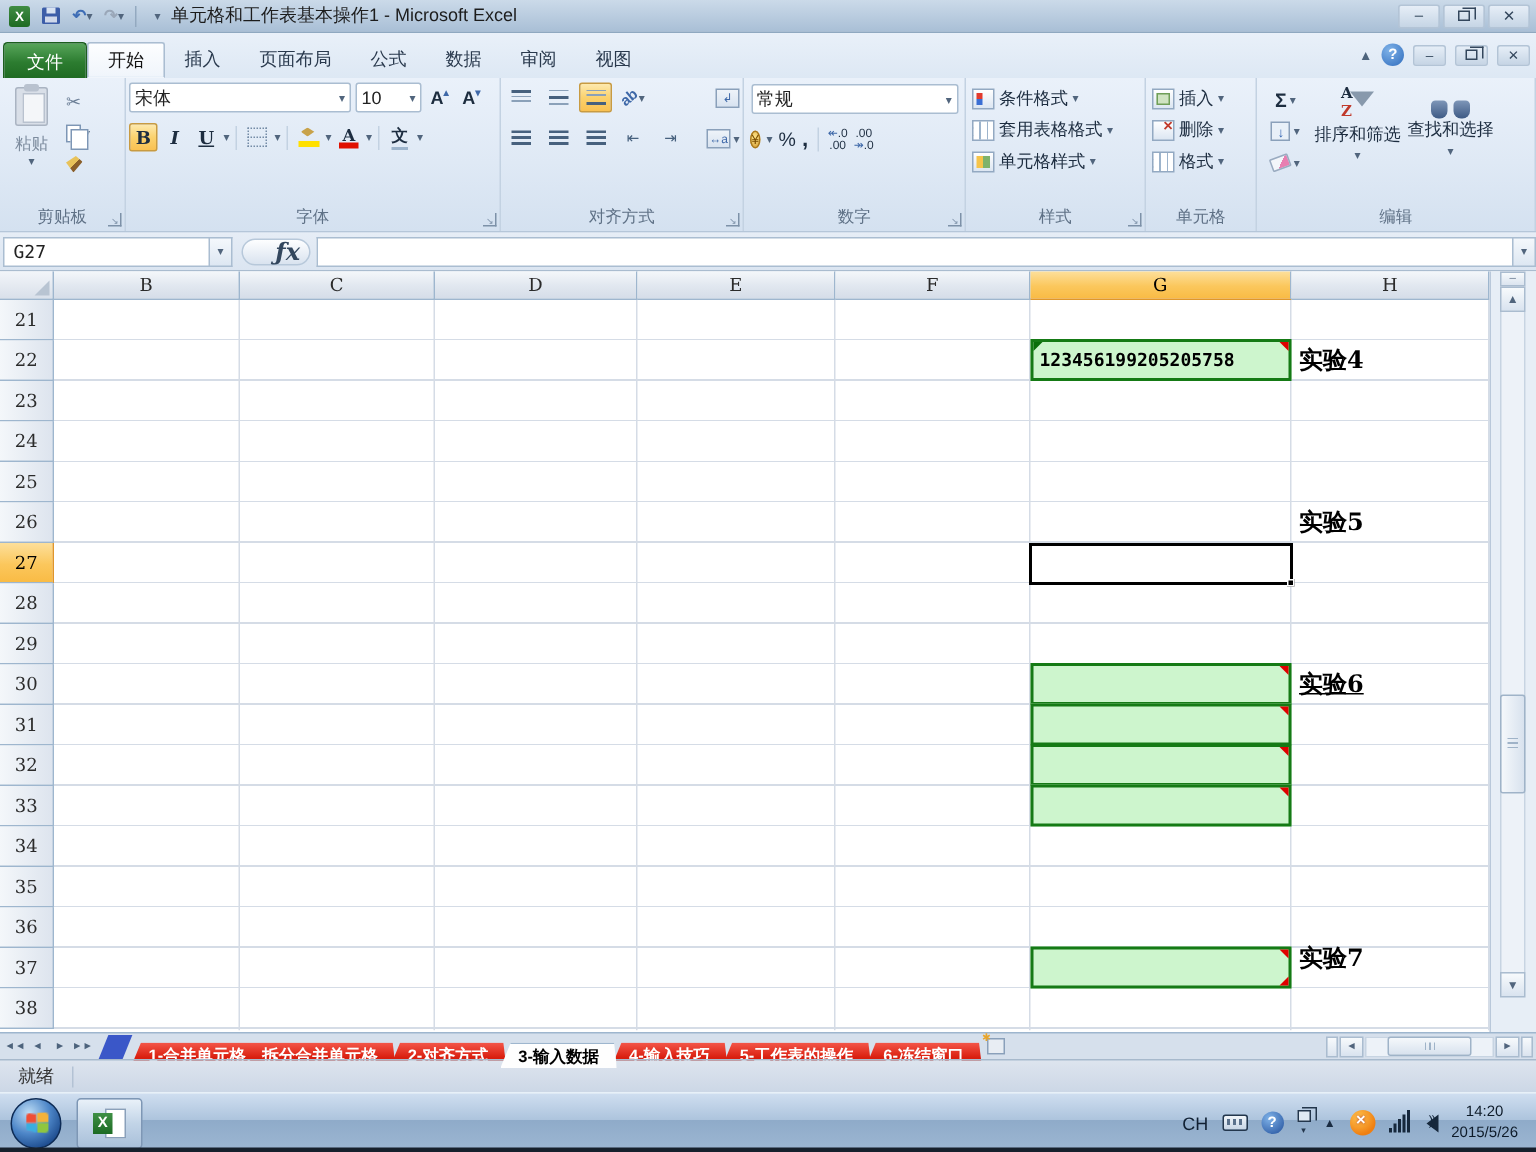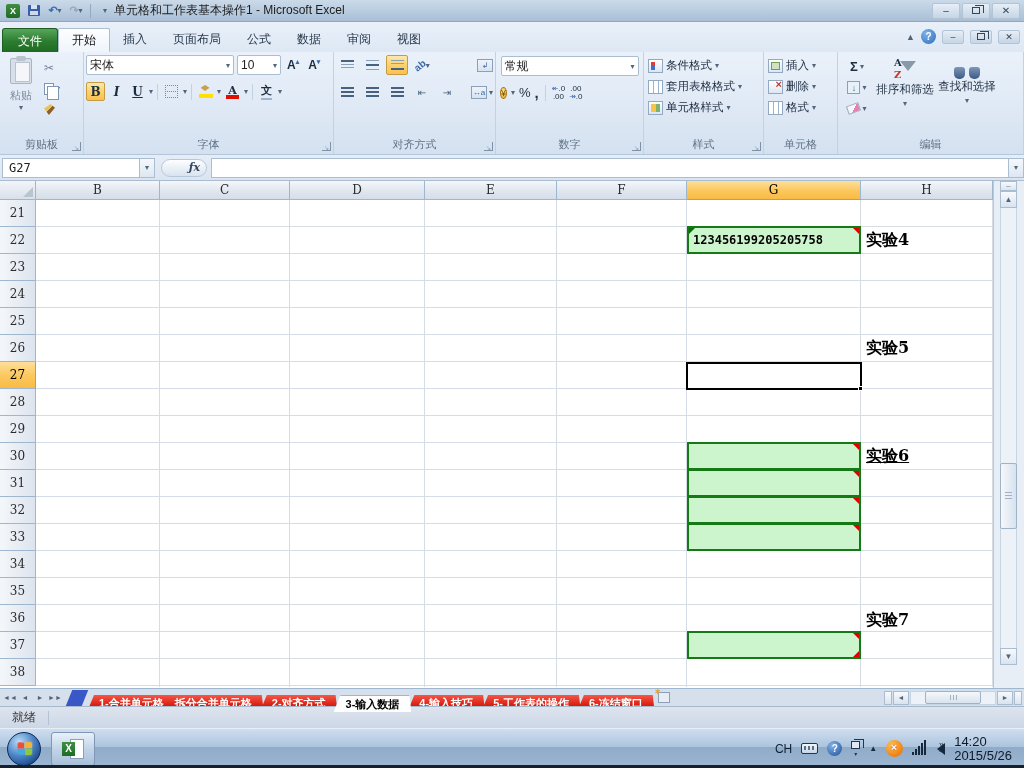--- a/index.html
+++ b/index.html
@@ -146,21 +146,21 @@
   .bino-ico { width:26px; height:18px; position:relative; margin-top:3px; }
   .bino-ico::before, .bino-ico::after { content:""; position:absolute; bottom:0; width:11px; height:12px; border-radius:3px 3px 5px 5px; background:linear-gradient(#7e96b8,#3d5a85); }
   .bino-ico::before { left:0; } .bino-ico::after { right:0; }
   .bigbtn .ddv { margin-top:2px; }
 
   
   .fxbar { position:absolute; top:155px; left:0; width:1024px; height:26px; background:linear-gradient(#e6edf6,#dbe5f1); border-bottom:1px solid #aabccf; display:flex; align-items:center; }
   .namebox { width:138px; height:20px; margin-left:2px; background:#fff; border:1px solid #aabdd1; display:flex; align-items:center; padding-left:6px; font-family:"DejaVu Sans Mono",monospace; font-size:12px; }
   .name-dd { width:15px; height:20px; border:1px solid #aabdd1; border-left:none; background:linear-gradient(#f4f8fc,#dde7f2); font-size:8px; color:#51657d; display:flex; align-items:center; justify-content:center; }
   .fx-pill { width:46px; height:18px; margin-left:6px; border-radius:9px; background:linear-gradient(#fdfeff,#d9e3ef); border:1px solid #b7c8da; display:flex; align-items:center; justify-content:flex-end; padding-right:6px; }
-  .fx-glyph { font-family:"DejaVu Serif",serif; font-style:italic; font-weight:bold; font-size:11px; color:#33475e; }
+  .fx-glyph { font-family:"DejaVu Serif",serif; font-style:italic; font-weight:bold; font-size:16px; color:#33475e; }
   .fx-input { flex:1; height:20px; background:#fff; border:1px solid #aabdd1; border-right:none; margin-left:4px; }
   .fx-chev { width:16px; height:20px; background:linear-gradient(#f4f8fc,#dde7f2); border:1px solid #aabdd1; font-size:8px; color:#51657d; display:flex; align-items:center; justify-content:center; }
 
   
   .grid { position:absolute; top:181px; left:0; width:1024px; height:507px; background:#fff; }
   .corner { position:absolute; top:0; left:0; width:36px; height:19px; background:linear-gradient(#f2f5f9,#d9e0ea); border-right:1px solid #9eb6ce; border-bottom:1px solid #9eb6ce; }
   .corner::after { content:""; position:absolute; right:2px; bottom:2px; width:0; height:0; border-left:10px solid transparent; border-bottom:10px solid #b8c4d2; }
   .colheads { position:absolute; top:0; left:36px; height:19px; display:flex; }
   .colh { height:19px; border-right:1px solid #9eb6ce; border-bottom:1px solid #9eb6ce;
     background:linear-gradient(#f4f7fa,#e2e8f0 50%,#d5dde8); text-align:center; line-height:18px;
@@ -257,21 +257,21 @@
   .tw-box::before { content:""; position:absolute; top:-3px; left:2px; width:9px; height:8px; border:1px solid #23364c; border-bottom:none; border-left:none; }
   .tw-arr { font-size:6px; color:#23364c; }
   .tray-up { font-size:8px; color:#1a2c42; }
   .tray-sec { width:17px; height:17px; border-radius:50%; background:radial-gradient(circle at 35% 30%,#ffc34d,#ef7f12 70%); position:relative; }
   .tray-sec::before { content:"\00d7"; position:absolute; left:4.5px; top:1px; color:#fff; font-weight:bold; font-size:11px; text-shadow:0 0 2px #a33; }
   .tray-net { width:16px; height:15px; position:relative; }
   .bars { position:absolute; bottom:1px; left:0; display:flex; align-items:flex-end; gap:1px; }
   .bars i { width:2px; background:#16283c; display:block; }
   .tray-vol { width:0; height:0; border-top:6px solid transparent; border-bottom:6px solid transparent; border-right:8px solid #16283c; position:relative; }
   .tray-vol::after { content:"))"; position:absolute; left:2px; top:-7px; font-size:9px; color:#16283c; letter-spacing:-1px; }
-  .clock { text-align:left; font-size:13px; color:#0d1a28; line-height:14px; padding-right:4px; }
+  .clock { text-align:center; font-size:10px; color:#0d1a28; line-height:14px; padding-right:4px; }
 </style>
 </head>
 <body>
 
 <div id="app">
 
   <div class="titlebar">
     <div class="qat">
       <span class="qbtn">
           <span class="xl-mini">X</span>
@@ -588,21 +588,21 @@
         <div class="gbox" style="left: 651px; top: 323px;">
           <span class="tri-tr"></span>
         </div>
         <div class="gbox" style="left: 651px; top: 431px;">
           <span class="tri-tr"></span>
           <span class="tri-br"></span>
         </div>
         <div class="exp-label" style="left: 825px; top: 27px;">实验4</div>
         <div class="exp-label" style="left: 825px; top: 135px;">实验5</div>
         <div class="exp-label" style="left: 825px; top: 243px; text-decoration: underline;">实验6</div>
-        <div class="exp-label" style="left: 825px; top: 407px;">实验7</div>
+        <div class="exp-label" style="left: 825px; top: 426px;">实验7</div>
         <div class="active-cell" style="left: 650px; top: 162px; width: 176px; height: 28px;">
           <span class="fillhandle"></span>
         </div>
       </div>
     <div class="vscroll">
       <div class="vsb-inner">
         <div class="vsplit">─</div>
         <div class="sbtn">▲</div>
         <div class="vtrack">
           <div class="vthumb"></div>

